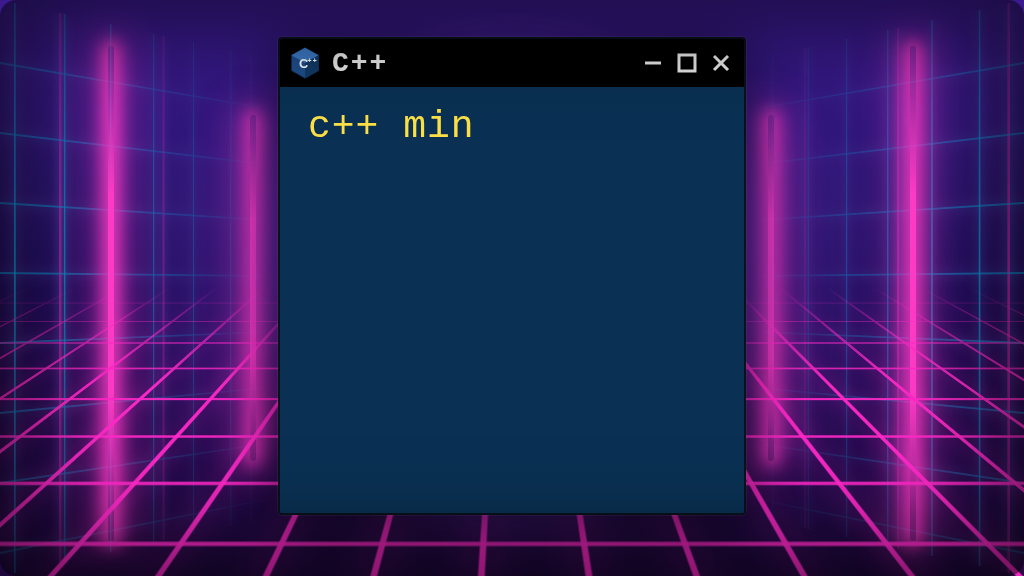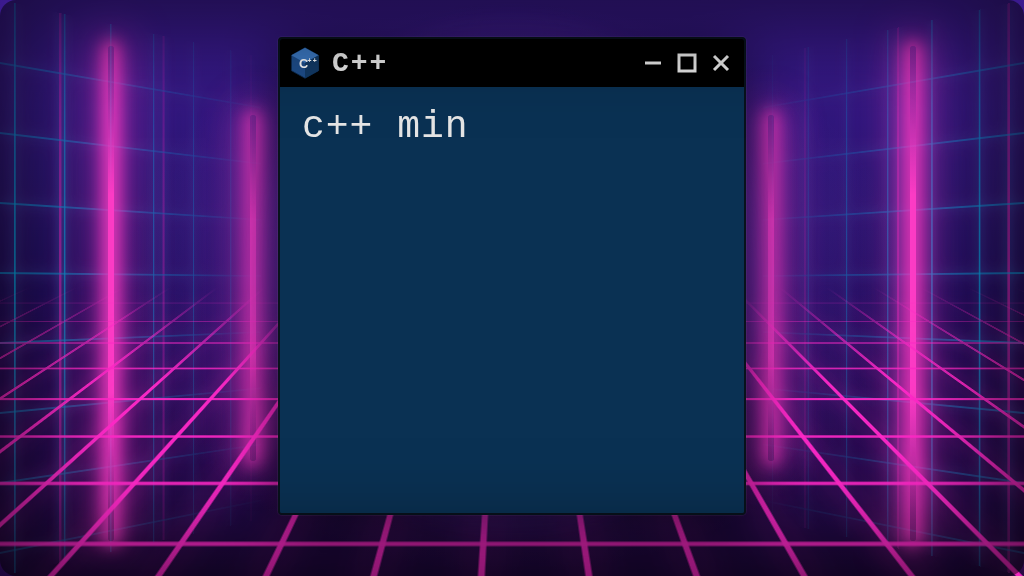--- a/index.html
+++ b/index.html
@@ -155,25 +155,26 @@
     }
     .ctrl svg { display: block; }
 
     .terminal-body {
       flex: 1;
       background: #0a3153;
       padding: 18px 22px;
     }
 
     .terminal-line {
-      color: #e5e5e5;
+      color: #fde047;
       font-size: 38px;
       font-family: 'Consolas', 'Courier New', monospace;
       letter-spacing: 1px;
       white-space: pre;
+      margin-left: 6px;
     }
 
     .corner-fade {
       position: absolute;
       inset: 0;
       border-radius: 16px;
       pointer-events: none;
       box-shadow: inset 0 0 90px 30px rgba(0,0,0,0.55);
     }
   </style>

